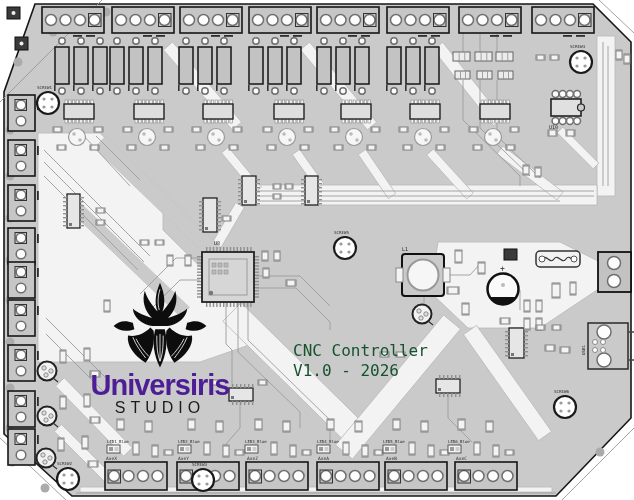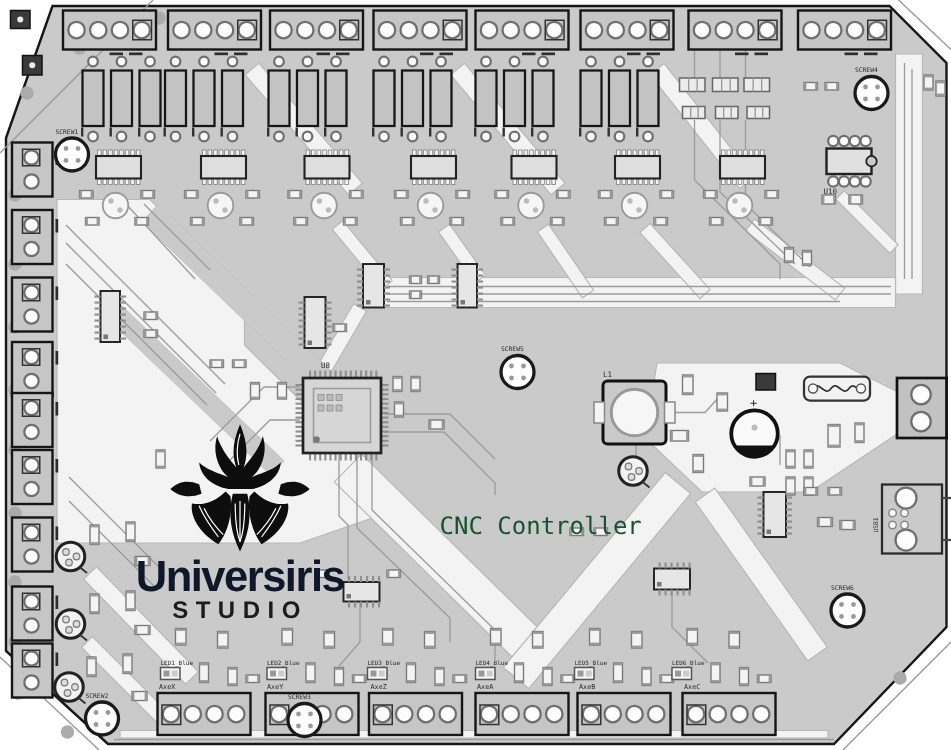--- a/index.html
+++ b/index.html
@@ -2,23 +2,23 @@
 <html><head>
 <meta charset="utf-8">
 <style>
   html,body{margin:0;padding:0;background:#fff;}
   #stage{position:relative;width:634px;height:500px;background:#fff;overflow:hidden;
          font-family:"DejaVu Sans",sans-serif;}
   #pcb-svg{position:absolute;left:0;top:0;}
   .overlay{position:absolute;}
   #logo-word{left:78px;top:369px;width:164px;text-align:center;
     font-family:"Liberation Sans",sans-serif;font-weight:800;font-size:29px;
-    letter-spacing:-1px;color:#0f172a;}
+    letter-spacing:-1px;color:#4c1d95;}
   #logo-sub{left:78px;top:399px;width:164px;text-align:center;
-    font-family:"Liberation Sans",sans-serif;font-weight:700;font-size:16px;
+    font-family:"Liberation Sans",sans-serif;font-weight:400;font-size:16px;
     letter-spacing:5px;color:#1c1c1c;}
   #title-block{left:293px;top:341px;font-family:"DejaVu Sans Mono",monospace;
     font-size:16px;line-height:20px;color:#14532d;white-space:pre;}
   #iris{position:absolute;left:112px;top:278px;}
 </style>
 </head>
 <body>
 
 <div id="stage">
   <svg id="pcb-svg" width="634" height="500" viewBox="0 0 634 500">
@@ -1134,14 +1134,14 @@
         <path d="M94,74 C90,84 84,92 78,100"></path>
       <path d="M60,70 L60,104"></path>
         <path d="M56,72 C56,88 57,96 60,104"></path>
       <path d="M64,72 C64,88 63,96 60,104"></path>
         <path d="M60,14 C57,24 57,32 59,40"></path>
     </g>
   </svg>
 
   <div class="overlay" id="logo-word">Universiris</div>
   <div class="overlay" id="logo-sub">STUDIO</div>
-  <div class="overlay" id="title-block"><span>CNC Controller</span><br></div>
+  <div class="overlay" id="title-block"><span>CNC Controller</span><br><span>V1.0 - 2026</span></div>
 </div>
 
 </body></html>

